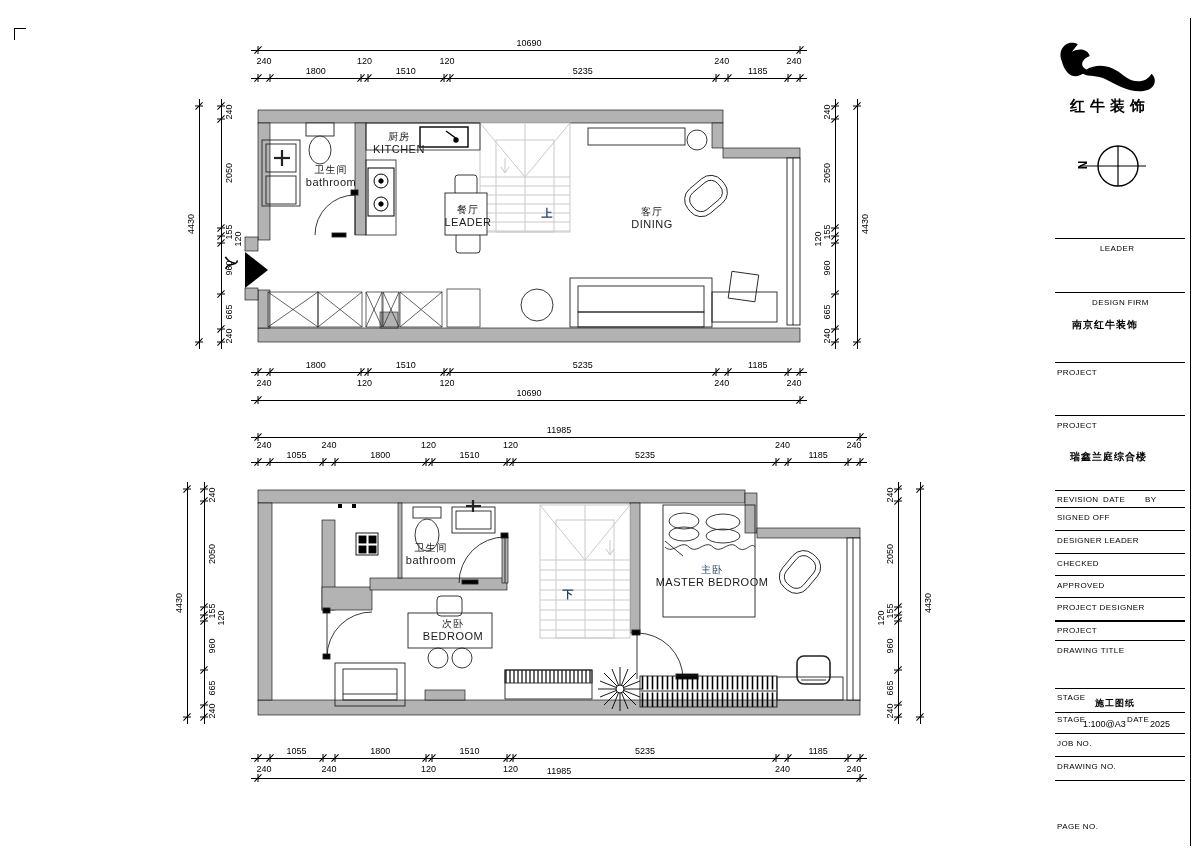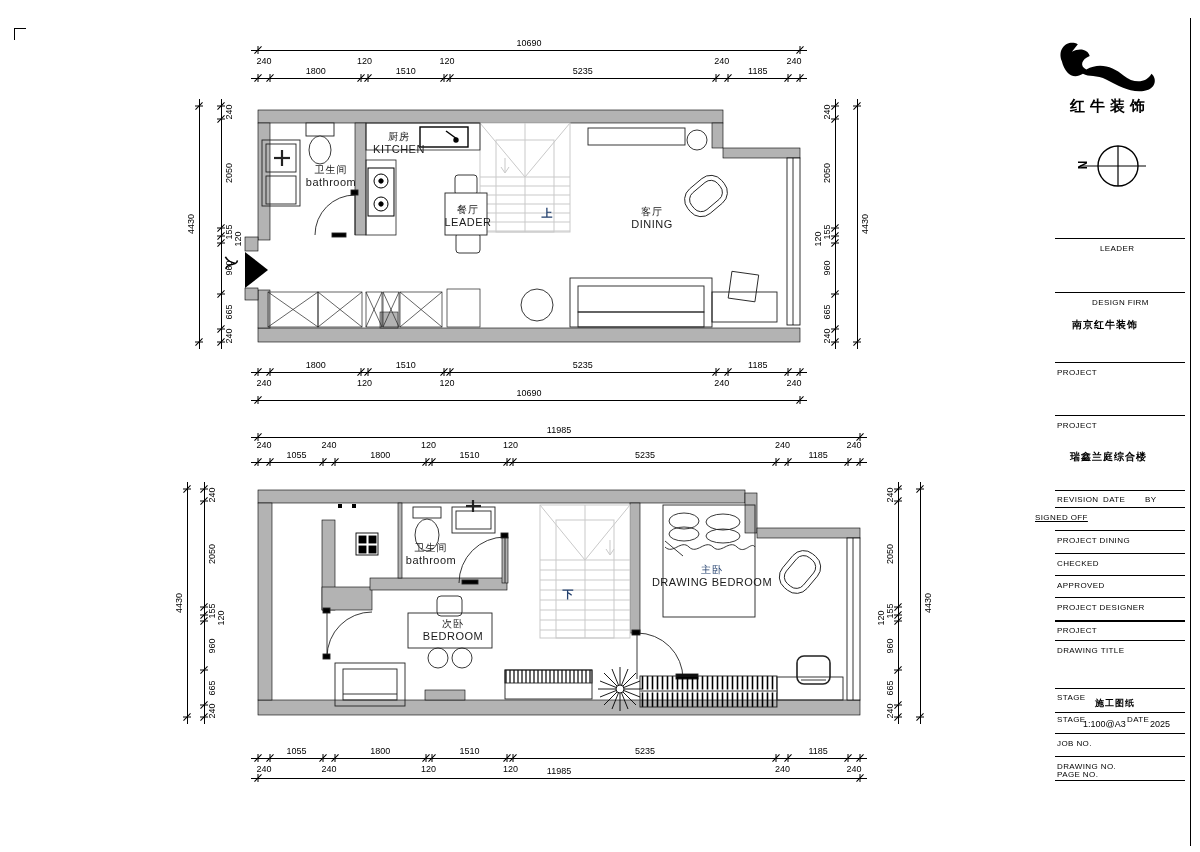--- a/index.html
+++ b/index.html
@@ -330,21 +330,21 @@
   <div class="rlabel" style="left:431px;top:555px;">
     <span class="cn">卫生间</span>
     <span class="en">bathroom</span>
   </div>
   <div class="rlabel" style="left:453px;top:631px;">
     <span class="cn">次卧</span>
     <span class="en">BEDROOM</span>
   </div>
   <div class="rlabel" style="left:712px;top:577px;">
     <span class="cn navy">主卧</span>
-    <span class="en">DRAWING BEDROOM</span>
+    <span class="en">MASTER BEDROOM</span>
   </div>
   <div class="stair-lab" style="left:568px;top:594px;">下</div>
 
   <div id="dims">
       <div class="dimline" style="left: 251px; top: 78px; width: 556px; height: 1px;"></div>
       <div class="dimline" style="left: 251px; top: 50px; width: 556px; height: 1px;"></div>
       <div class="tick-slash" style="left: 258px; top: 78px;"></div>
       <div class="tick-cross-h" style="left: 258px; top: 78px;"></div>
       <div class="tick-slash" style="left: 270.168px; top: 78px;"></div>
       <div class="tick-cross-h" style="left: 270.168px; top: 78px;"></div>
@@ -654,30 +654,30 @@
 
   <div class="tb-lab" style="left:1100px;top:244px;">LEADER</div>
   <div class="tb-lab" style="left:1092px;top:298px;">DESIGN FIRM</div>
   <div class="tb-val" style="left:1072px;top:318px;">南京红牛装饰</div>
   <div class="tb-lab" style="left:1057px;top:368px;">PROJECT</div>
   <div class="tb-lab" style="left:1057px;top:421px;">PROJECT</div>
   <div class="tb-val" style="left:1070px;top:450px;">瑞鑫兰庭综合楼</div>
   <div class="tb-lab" style="left:1057px;top:495px;">REVISION</div>
   <div class="tb-lab" style="left:1103px;top:495px;">DATE</div>
   <div class="tb-lab" style="left:1145px;top:495px;">BY</div>
-  <div class="tb-lab" style="left:1035px;top:513px;text-decoration:underline;">SIGNED OFF</div>
-  <div class="tb-lab" style="left:1057px;top:536px;">PROJECT DINING</div>
+  <div class="tb-lab" style="left:1057px;top:513px;">SIGNED OFF</div>
+  <div class="tb-lab" style="left:1057px;top:536px;">DESIGNER LEADER</div>
   <div class="tb-lab" style="left:1057px;top:559px;">CHECKED</div>
   <div class="tb-lab" style="left:1057px;top:581px;">APPROVED</div>
   <div class="tb-lab" style="left:1057px;top:603px;">PROJECT DESIGNER</div>
   <div class="tb-lab" style="left:1057px;top:626px;">PROJECT</div>
   <div class="tb-lab" style="left:1057px;top:646px;">DRAWING TITLE</div>
   <div class="tb-lab" style="left:1057px;top:693px;">STAGE</div>
   <div class="tb-val" style="left:1095px;top:697px;font-size:9px;">施工图纸</div>
   <div class="tb-lab" style="left:1057px;top:715px;">STAGE</div>
   <div class="tb-val" style="left:1083px;top:719px;font-size:9px;font-weight:normal;letter-spacing:0;">1:100@A3</div>
   <div class="tb-lab" style="left:1127px;top:715px;">DATE</div>
   <div class="tb-val" style="left:1150px;top:719px;font-size:9px;font-weight:normal;letter-spacing:0;">2025</div>
   <div class="tb-lab" style="left:1057px;top:739px;">JOB NO.</div>
   <div class="tb-lab" style="left:1057px;top:762px;">DRAWING NO.</div>
-  <div class="tb-lab" style="left:1057px;top:770px;">PAGE NO.</div>
+  <div class="tb-lab" style="left:1057px;top:822px;">PAGE NO.</div>
 
 </div>
 
 </body></html>

